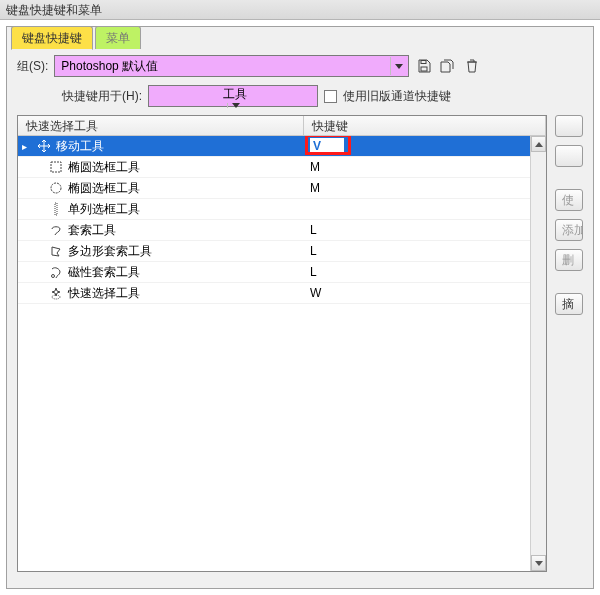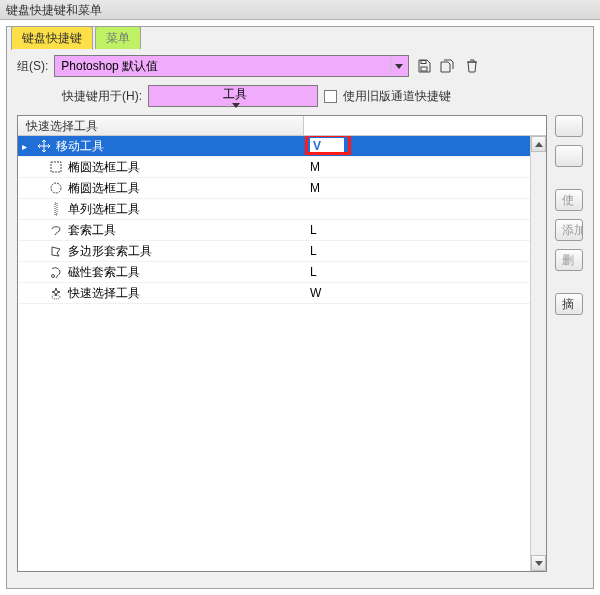--- a/index.html
+++ b/index.html
@@ -263,20 +263,21 @@
         </span>
       </div>
       <span class="checkbox"></span>
       <span class="label">使用旧版通道快捷键</span>
     </div>
 
     <div class="main-area">
       <div class="table-wrap">
         <div class="thead">
           <div class="th col1">快速选择工具</div>
+          <div class="th col2">快捷键</div>
         </div>
         <div class="tbody">
           <div id="rows">
               <div class="row selected">
                 <div class="cell1">
                   <span class="disclosure">▸</span>
                   <span class="tool-icon">
                     <svg width="14" height="14">
                       <path d="M7 1v12M1 7h12M7 1l-2 2M7 1l2 2M7 13l-2-2M7 13l2-2M1 7l2-2M1 7l2 2M13 7l-2-2M13 7l-2 2" stroke="#fff" fill="none"></path>
                     </svg>

